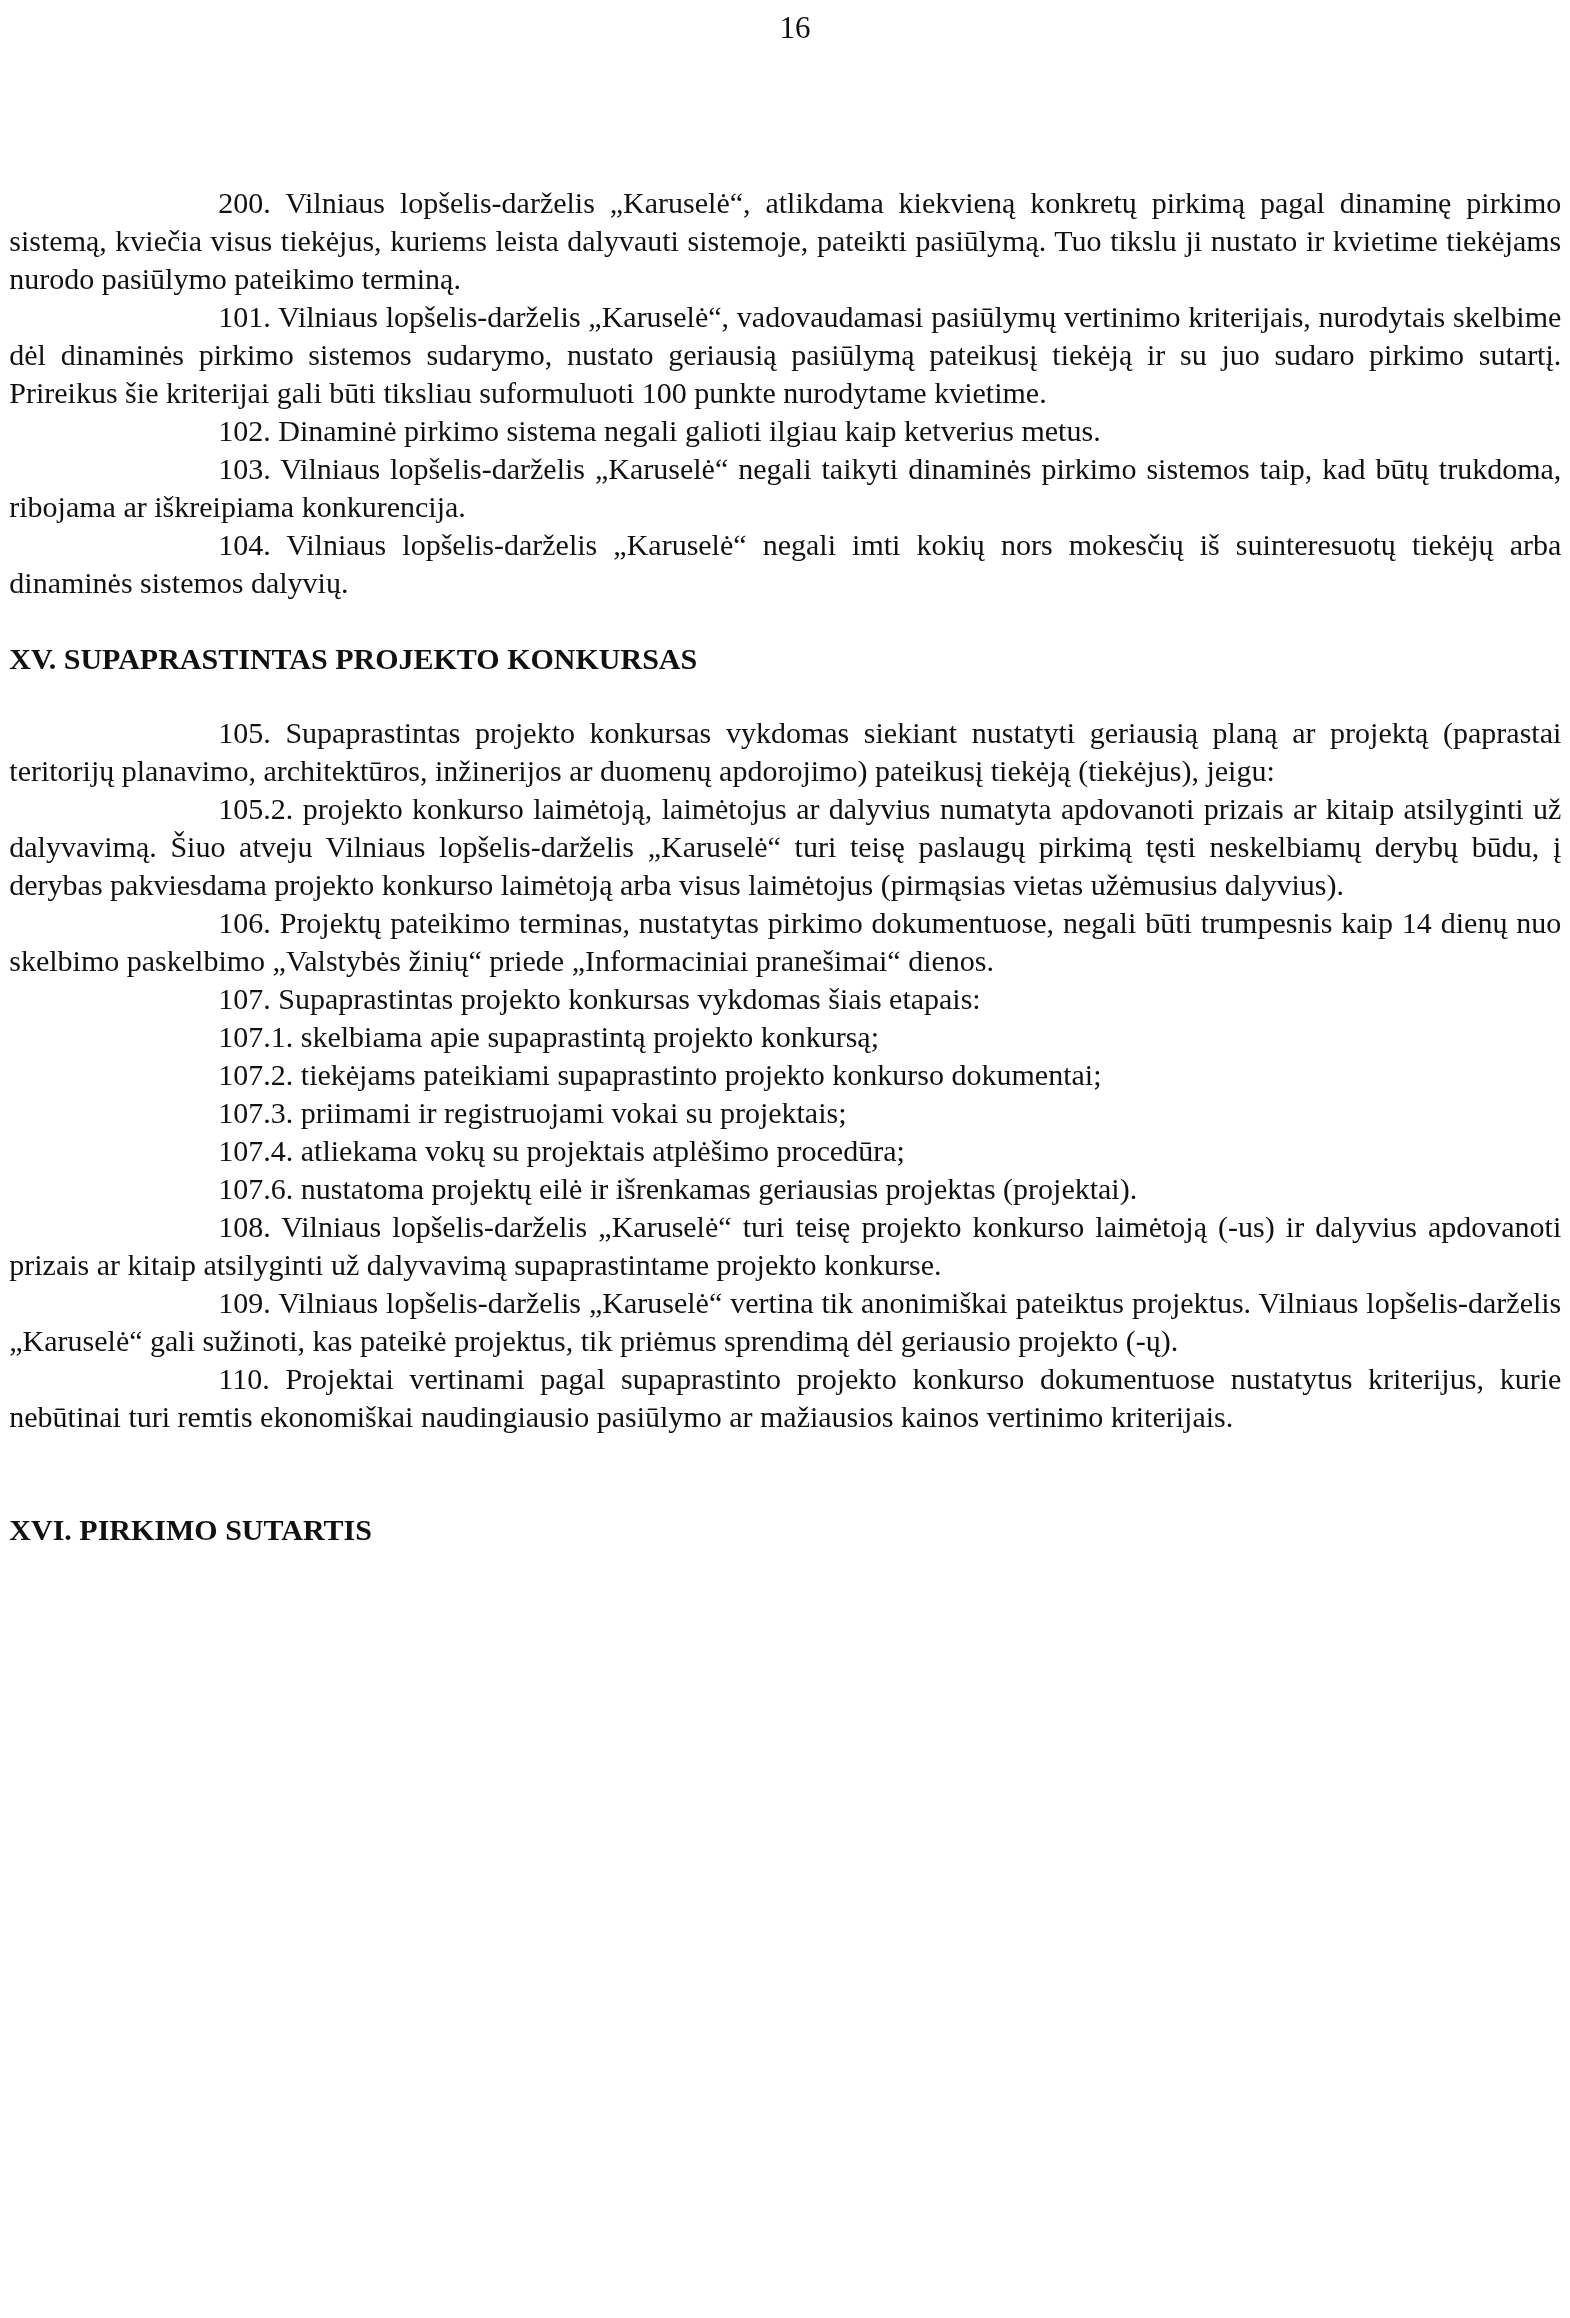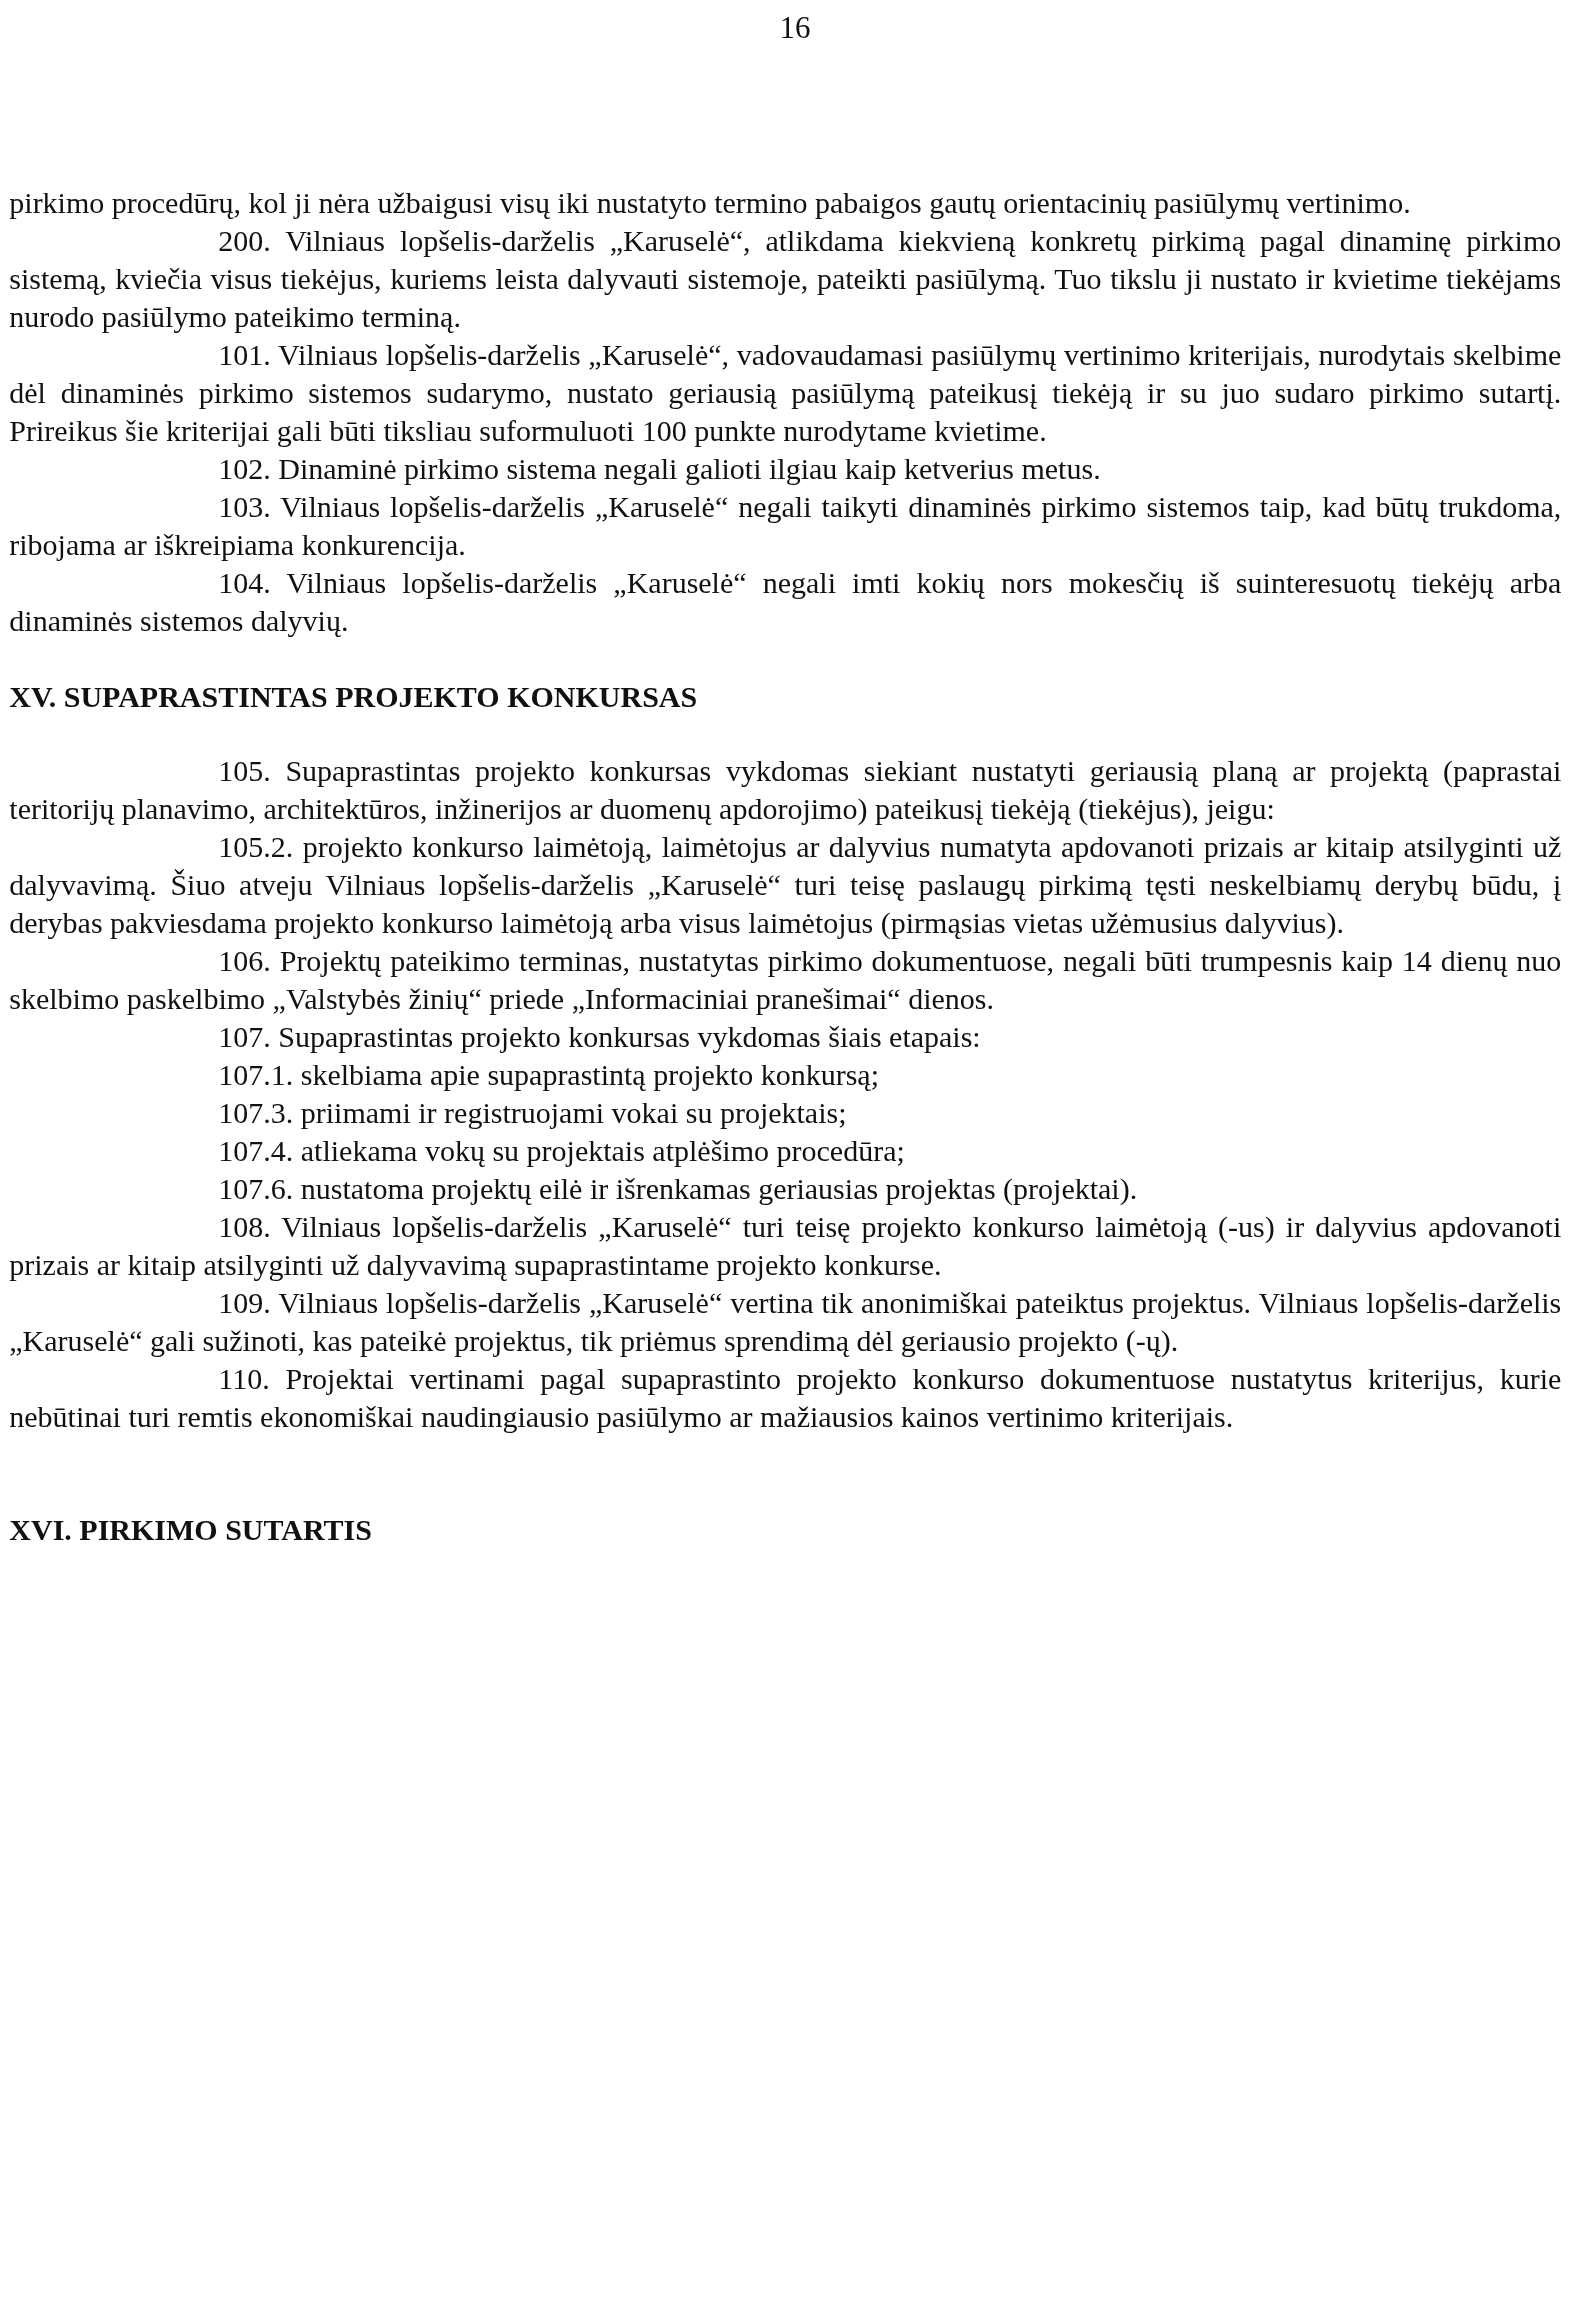--- a/index.html
+++ b/index.html
@@ -27,32 +27,32 @@
   }
   .heading.last { margin-top: 74px; }
 </style>
 </head>
 <body>
 
 <div class="page">
   <div class="page-number">16</div>
 
   <div class="body-text">
-    <p class="p cont">pirkimo procedūrų, kol ji nėra užbaigusi visų iki nustatyto termino pabaigos gautų orientacinių pasiūlymų vertinimo.</p>
     <p class="p indent">200. Vilniaus lopšelis-darželis „Karuselė“, atlikdama kiekvieną konkretų pirkimą pagal dinaminę pirkimo sistemą, kviečia visus tiekėjus, kuriems leista dalyvauti sistemoje, pateikti pasiūlymą. Tuo tikslu ji nustato ir kvietime tiekėjams nurodo pasiūlymo pateikimo terminą.</p>
     <p class="p indent">101. Vilniaus lopšelis-darželis „Karuselė“, vadovaudamasi pasiūlymų vertinimo kriterijais, nurodytais skelbime dėl dinaminės pirkimo sistemos sudarymo, nustato geriausią pasiūlymą pateikusį tiekėją ir su juo sudaro pirkimo sutartį. Prireikus šie kriterijai gali būti tiksliau suformuluoti 100 punkte nurodytame kvietime.</p>
     <p class="p indent">102. Dinaminė pirkimo sistema negali galioti ilgiau kaip ketverius metus.</p>
     <p class="p indent">103. Vilniaus lopšelis-darželis „Karuselė“ negali taikyti dinaminės pirkimo sistemos taip, kad būtų trukdoma, ribojama ar iškreipiama konkurencija.</p>
     <p class="p indent">104. Vilniaus lopšelis-darželis „Karuselė“ negali imti kokių nors mokesčių iš suinteresuotų tiekėjų arba dinaminės sistemos dalyvių.</p>
     <h2 class="heading">XV. SUPAPRASTINTAS PROJEKTO KONKURSAS</h2>
     <p class="p indent">105. Supaprastintas projekto konkursas vykdomas siekiant nustatyti geriausią planą ar projektą (paprastai teritorijų planavimo, architektūros, inžinerijos ar duomenų apdorojimo) pateikusį tiekėją (tiekėjus), jeigu:</p>
     <p class="p indent">105.2. projekto konkurso laimėtoją, laimėtojus ar dalyvius numatyta apdovanoti prizais ar kitaip atsilyginti už dalyvavimą. Šiuo atveju Vilniaus lopšelis-darželis „Karuselė“ turi teisę paslaugų pirkimą tęsti neskelbiamų derybų būdu, į derybas pakviesdama projekto konkurso laimėtoją arba visus laimėtojus (pirmąsias vietas užėmusius dalyvius).</p>
     <p class="p indent">106. Projektų pateikimo terminas, nustatytas pirkimo dokumentuose, negali būti trumpesnis kaip 14 dienų nuo skelbimo paskelbimo „Valstybės žinių“ priede „Informaciniai pranešimai“ dienos.</p>
     <p class="p indent">107. Supaprastintas projekto konkursas vykdomas šiais etapais:</p>
     <p class="p indent">107.1. skelbiama apie supaprastintą projekto konkursą;</p>
+    <p class="p indent">107.2. tiekėjams pateikiami supaprastinto projekto konkurso dokumentai;</p>
     <p class="p indent">107.3. priimami ir registruojami vokai su projektais;</p>
     <p class="p indent">107.4. atliekama vokų su projektais atplėšimo procedūra;</p>
     <p class="p indent">107.6. nustatoma projektų eilė ir išrenkamas geriausias projektas (projektai).</p>
     <p class="p indent">108. Vilniaus lopšelis-darželis „Karuselė“  turi teisę projekto konkurso laimėtoją (-us) ir dalyvius apdovanoti prizais ar kitaip atsilyginti už dalyvavimą supaprastintame projekto konkurse.</p>
     <p class="p indent">109. Vilniaus lopšelis-darželis „Karuselė“ vertina tik anonimiškai pateiktus projektus. Vilniaus lopšelis-darželis „Karuselė“ gali sužinoti, kas pateikė projektus, tik priėmus sprendimą dėl geriausio projekto (-ų).</p>
     <p class="p indent">110. Projektai vertinami pagal supaprastinto projekto konkurso dokumentuose nustatytus kriterijus, kurie nebūtinai turi remtis ekonomiškai naudingiausio pasiūlymo ar mažiausios kainos vertinimo kriterijais.</p>
     <h2 class="heading last">XVI. PIRKIMO SUTARTIS</h2>
   </div>
 </div>
 

